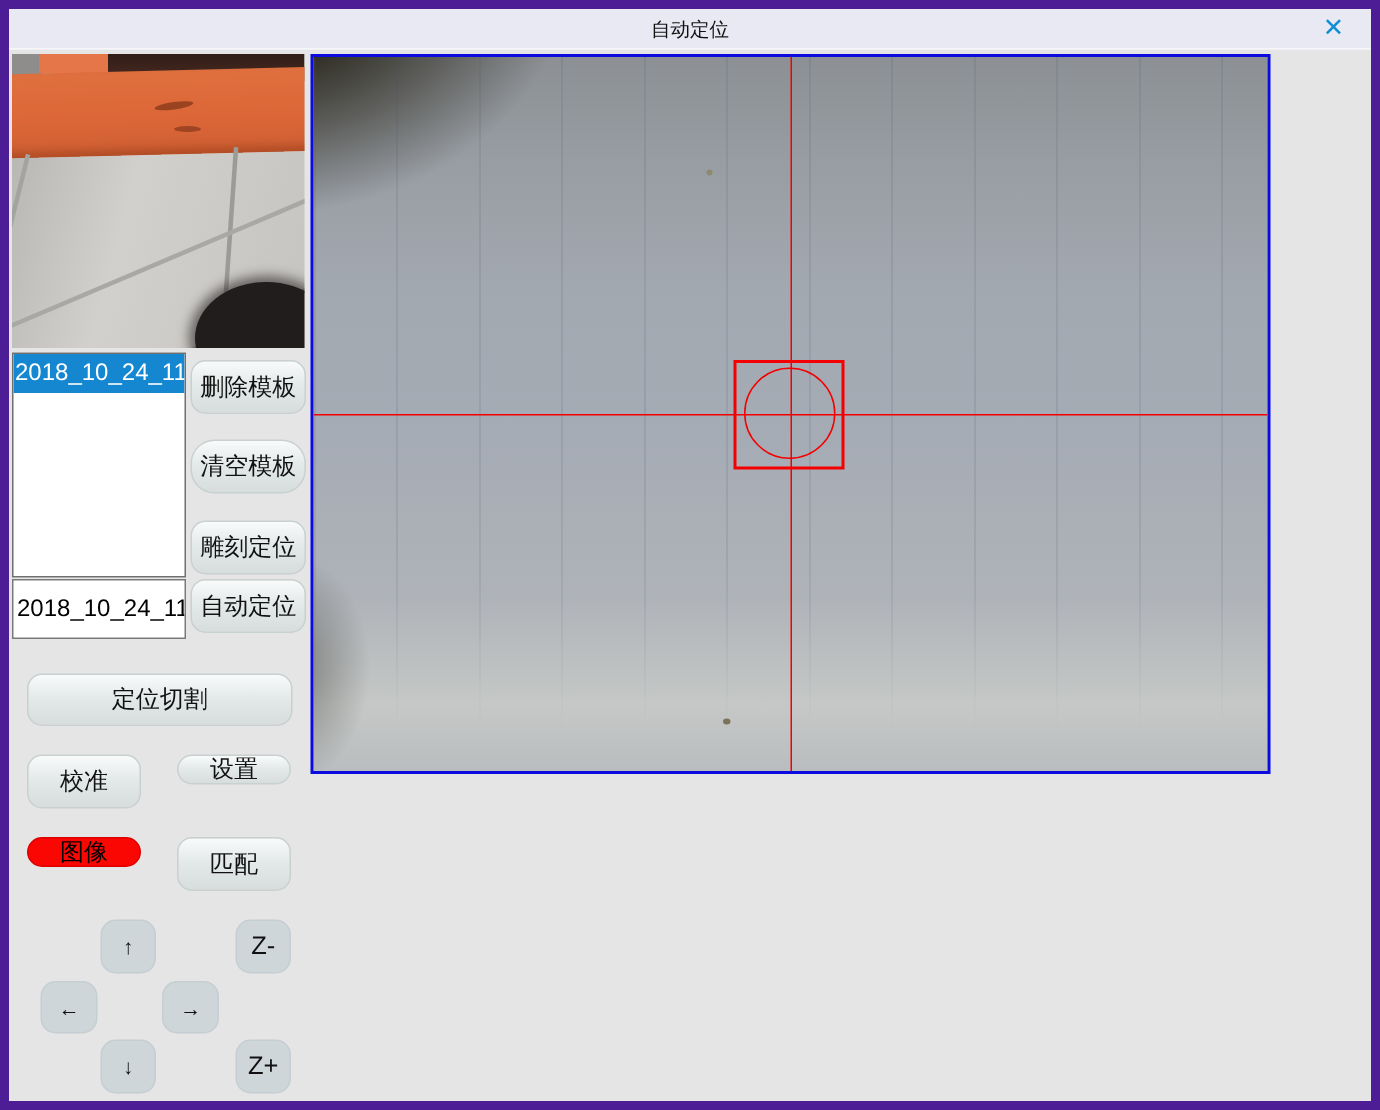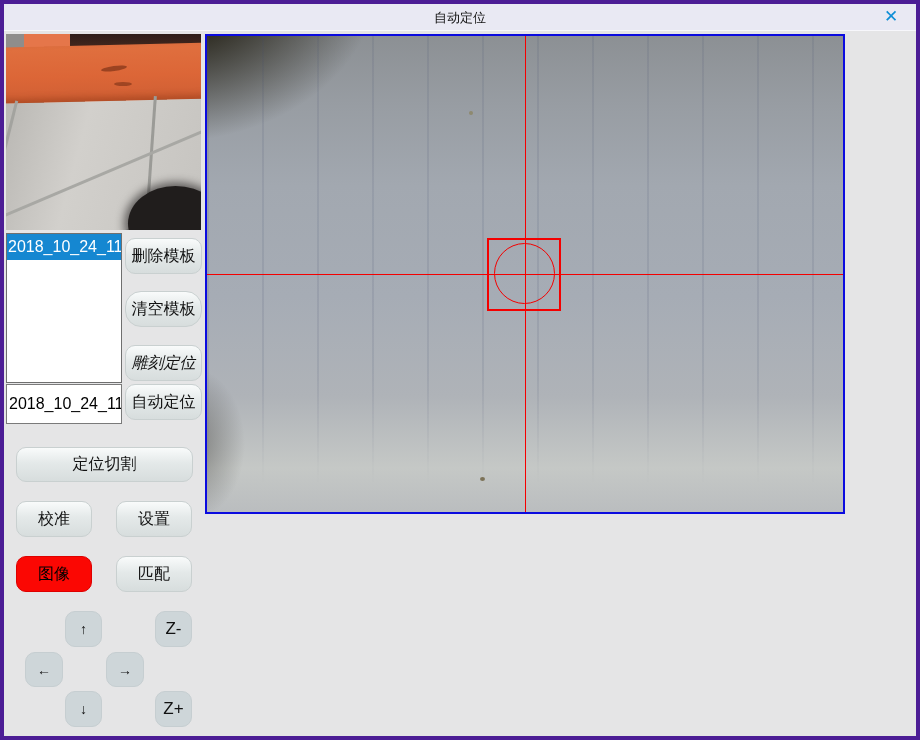--- a/index.html
+++ b/index.html
@@ -1,18 +1,18 @@
 <!DOCTYPE html>
 <html><head>
 <meta charset="utf-8">
 <style>
   html,body{margin:0;padding:0;background:#8c8c8c;}
   *{box-sizing:border-box;font-family:"Liberation Sans","DejaVu Sans",sans-serif;}
   .window{position:relative;width:920px;height:740px;background:#e5e5e6;
-          border:4px solid #4c1d95;overflow:hidden;}
+          border:6px solid #4c1d95;overflow:hidden;}
   .titlebar{position:absolute;left:0;top:0;width:100%;height:27px;background:#e9e9f3;
             border-bottom:1px solid #f7f7fb;}
   .title{position:absolute;left:0;top:0;width:100%;height:27px;line-height:27px;
          text-align:center;font-size:13px;color:#111;}
   .close{position:absolute;right:14px;top:2px;width:22px;height:22px;line-height:22px;
          text-align:center;font-size:17px;font-weight:bold;color:#0e8ed6;cursor:pointer;}
 
   
   .thumb{position:absolute;left:2px;top:30px;width:195px;height:196px;overflow:hidden;
          background:linear-gradient(105deg,#b4b2ae,#d2d0cc 42%,#c6c4c0);}
@@ -43,25 +43,25 @@
            border:1px solid #7a7a7a;font-size:16px;color:#000;padding:0 0 0 2px;}
 
   
   .btn{position:absolute;border-radius:10px;border:1px solid #c9d0d0;
        background:linear-gradient(180deg,#f9fbfb,#e4e9e9 45%,#d7dddd);
        font-size:16px;color:#111;display:flex;align-items:center;justify-content:center;
        cursor:pointer;padding:0;}
   .btn.flat{background:#ced6d9;border-color:#c6ced1;}
   .btn.red{background:#fb0703;border-color:#de0000;color:#000;}
   .col{left:121px;width:77px;height:36px;}
-  .b-del{top:234px;} .b-clr{top:287px;border-radius:16px;} .b-eng{top:341px;font-style:italic;} .b-add{top:380px;}
+  .b-del{top:234px;} .b-clr{top:287px;border-radius:16px;} .b-eng{top:341px;} .b-add{top:380px;}
   .b-cut{left:12px;top:443px;width:177px;height:35px;}
   .b-cal{left:12px;top:497px;width:76px;height:36px;font-family:Liberation Serif, serif;}
-  .b-set{left:112px;top:497px;width:76px;height:36px;}
-  .b-img{left:12px;top:552px;width:76px;height:36px;}
+  .b-set{left:112px;top:497px;width:76px;height:20px;}
+  .b-img{left:12px;top:552px;width:76px;height:20px;}
   .b-mat{left:112px;top:552px;width:76px;height:36px;text-align:center;}
   .b-up{left:61px;top:607px;width:37px;height:36px;font-size:14px;}
   .b-zm{left:151px;top:607px;width:37px;height:36px;font-size:17px;}
   .b-lf{left:21px;top:648px;width:38px;height:35px;font-size:14px;}
   .b-rt{left:102px;top:648px;width:38px;height:35px;font-size:14px;}
   .b-dn{left:61px;top:687px;width:37px;height:36px;font-size:14px;}
   .b-zp{left:151px;top:687px;width:37px;height:36px;font-size:17px;}
 
   
   .camera{position:absolute;left:201px;top:30px;width:640px;height:480px;

